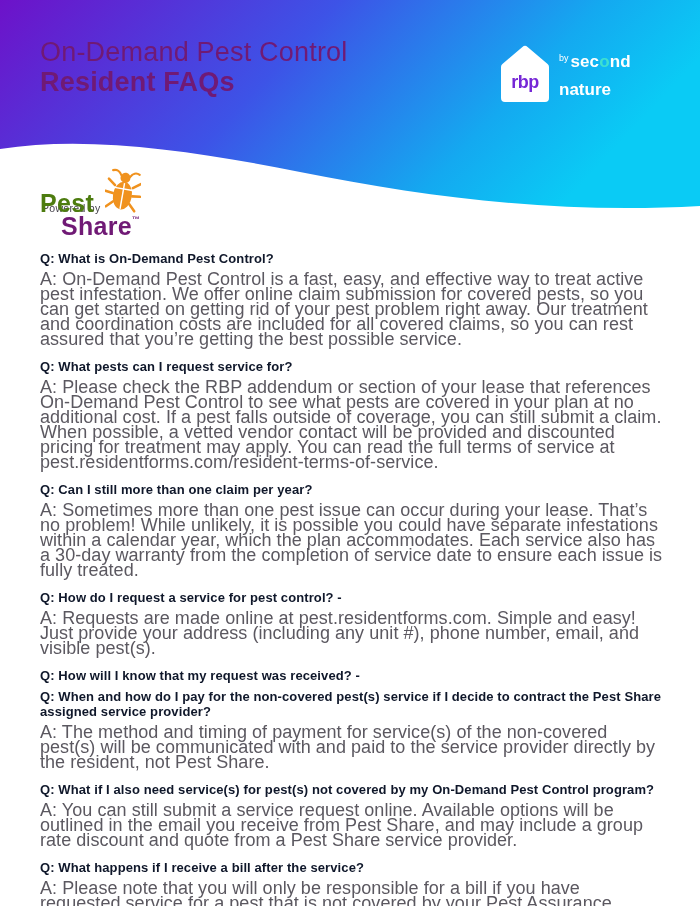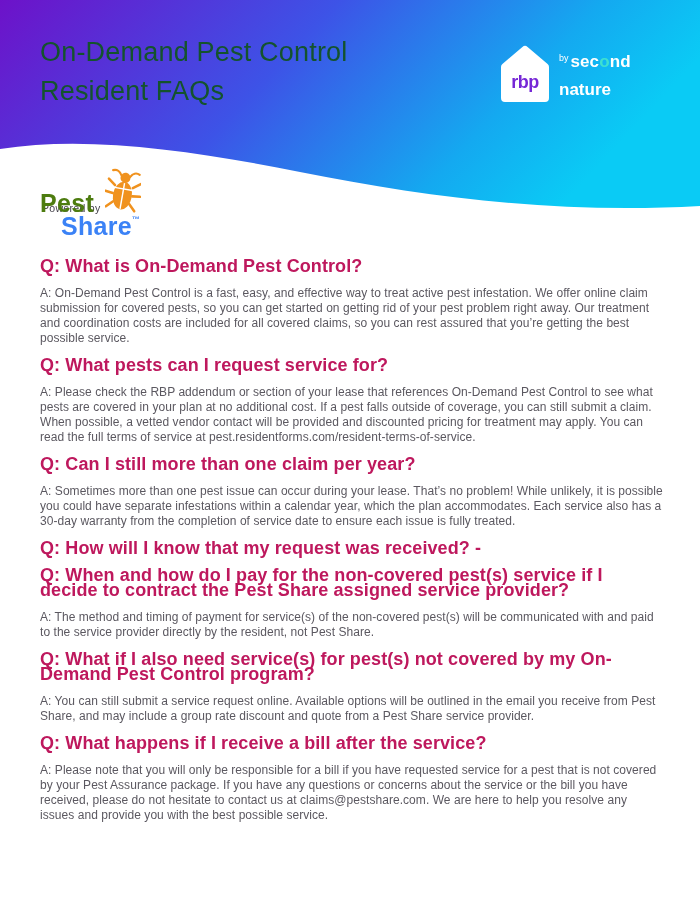--- a/index.html
+++ b/index.html
@@ -8,49 +8,49 @@
     width: 700px; height: 906px;
     background: #ffffff;
     font-family: "Liberation Sans", sans-serif;
   }
   .page { position: relative; width: 700px; height: 906px; overflow: hidden; background: #fff; }
 
   
   .header-wave { position: absolute; left: 0; top: 0; width: 700px; height: 230px; }
   .header-wave svg { display: block; }
 
-  .titles { position: absolute; left: 40px; top: 38px; color: #14532d; }
+  .titles { position: absolute; left: 40px; top: 38px; color: #701a75; }
   .title1 { font-size: 27px; font-weight: 400; letter-spacing: 0.2px; line-height: 1.1; }
-  .title2 { font-size: 27px; font-weight: 400; letter-spacing: 0.2px; line-height: 1.1; margin-top: 9px; }
+  .title2 { font-size: 27px; font-weight: 700; letter-spacing: 0.2px; line-height: 1.1; }
 
   .rbp-lockup { position: absolute; left: 499px; top: 42px; display: flex; align-items: center; }
   .rbp-house { width: 52px; height: 66px; }
   .sn-block { margin-left: 8px; color: #ffffff; line-height: 1; }
   .sn-line1 { font-size: 17px; font-weight: 700; letter-spacing: 0.1px; white-space: nowrap; }
   .sn-by { font-size: 9px; font-weight: 400; vertical-align: 6px; margin-right: 2px; letter-spacing: 0; }
   .sn-o { color: #3FE0D0; }
   .sn-line2 { font-size: 17px; font-weight: 700; margin-top: 11px; }
 
   
   .ps-lockup { position: absolute; left: 40px; top: 170px; width: 160px; height: 72px; }
   .ps-powered { position: absolute; left: 2px; top: 6px; font-size: 10.5px; color: #45424B; letter-spacing: 0.3px; margin-top: 26px; }
   .ps-line1 { position: absolute; left: 0; top: 19px; font-size: 25px; font-weight: 800; color: #4d7c0f; letter-spacing: 0.3px; }
-  .ps-line2 { position: absolute; left: 21px; top: 42px; font-size: 25px; font-weight: 800; color: #3b82f6; letter-spacing: 0.3px; }
+  .ps-line2 { position: absolute; left: 21px; top: 42px; font-size: 25px; font-weight: 800; color: #701a75; letter-spacing: 0.3px; }
   .ps-tm { font-size: 8px; vertical-align: 13px; letter-spacing: 0; }
   .ps-bug { position: absolute; left: 65px; top: -3px; width: 36px; height: 50px; }
 
   
   .faq { position: absolute; left: 40px; top: 247px; width: 624px; }
   .faq h2 {
-    font-size: 18px; line-height: 15px; font-weight: 700;
-    color: #be185d; margin: 12px 0 6px; letter-spacing: 0.1px;
+    font-size: 13px; line-height: 15px; font-weight: 700;
+    color: #0f172a; margin: 4px 0 6px; letter-spacing: 0.1px;
   }
   .faq p {
-    font-size: 12px; line-height: 15px; font-weight: 400;
-    color: #5B5860; margin: 12px 0 12px; letter-spacing: 0.05px;
+    font-size: 18px; line-height: 15px; font-weight: 400;
+    color: #5B5860; margin: 0 0 12px; letter-spacing: 0.05px;
   }
 </style>
 </head>
 <body>
 
 <div class="page">
 
   <div class="header-wave">
     <svg width="700" height="230" viewBox="0 0 700 230" preserveAspectRatio="none">
       <defs>
@@ -113,20 +113,24 @@
     </section>
     <section>
       <h2>Q: What pests can I request service for?</h2>
       <p>A: Please check the RBP addendum or section of your lease that references On-Demand Pest Control to see what pests are covered in your plan at no additional cost. If a pest falls outside of coverage, you can still submit a claim. When possible, a vetted vendor contact will be provided and discounted pricing for treatment may apply. You can read the full terms of service at pest.residentforms.com/resident-terms-of-service.</p>
     </section>
     <section>
       <h2>Q: Can I still more than one claim per year?</h2>
       <p>A: Sometimes more than one pest issue can occur during your lease. That’s no problem! While unlikely, it is possible you could have separate infestations within a calendar year, which the plan accommodates. Each service also has a 30-day warranty from the completion of service date to ensure each issue is fully treated.</p>
     </section>
     <section>
+      <h2>Q: How do I request a service for pest control? -</h2>
+      <p>A: Requests are made online at pest.residentforms.com. Simple and easy! Just provide your address (including any unit #), phone number, email, and visible pest(s).</p>
+    </section>
+    <section>
       <h2>Q: How will I know that my request was received? -</h2>
     </section>
     <section>
       <h2>Q: When and how do I pay for the non-covered pest(s) service if I decide to contract the Pest Share assigned service provider?</h2>
       <p>A: The method and timing of payment for service(s) of the non-covered pest(s) will be communicated with and paid to the service provider directly by the resident, not Pest Share.</p>
     </section>
     <section>
       <h2>Q: What if I also need service(s) for pest(s) not covered by my On-Demand Pest Control program?</h2>
       <p>A: You can still submit a service request online. Available options will be outlined in the email you receive from Pest Share, and may include a group rate discount and quote from a Pest Share service provider.</p>
     </section>

